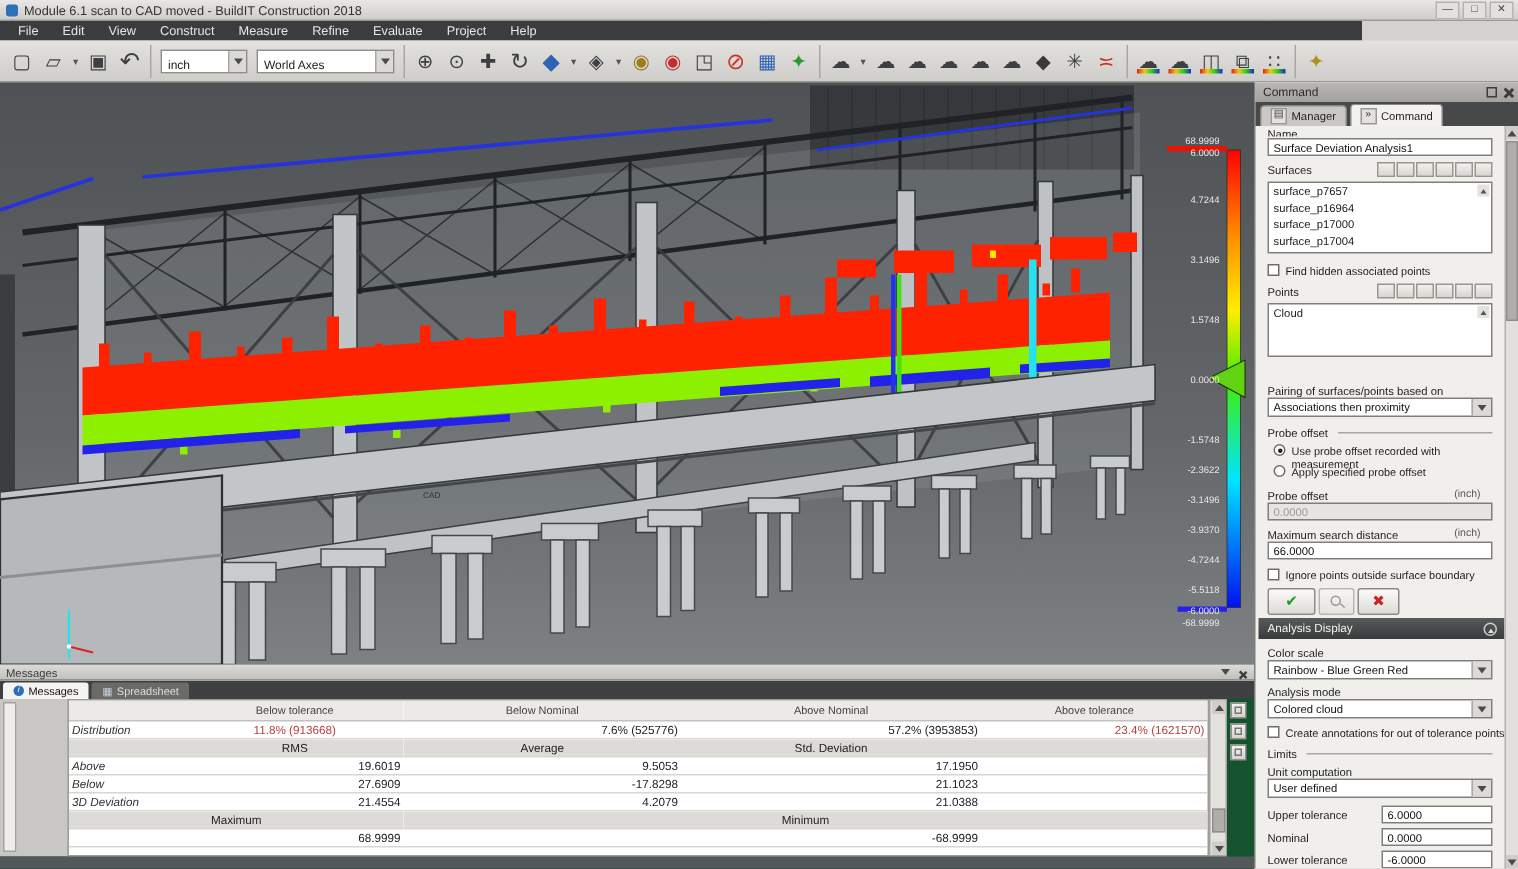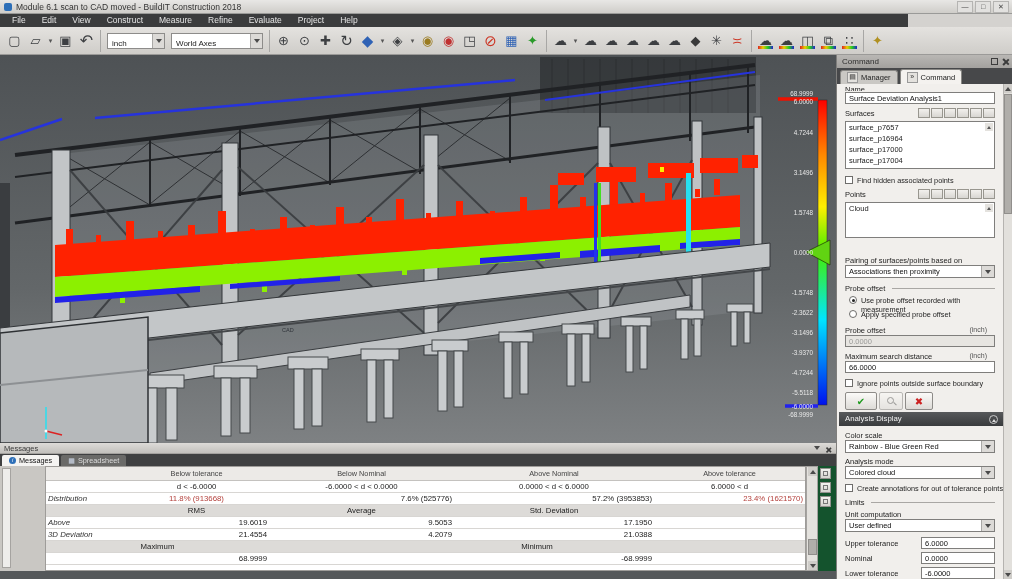--- a/index.html
+++ b/index.html
@@ -671,45 +671,45 @@
         </colgroup>
       <tbody>
           <tr class="clip">
         <td></td>
         <td class="ctr">Below tolerance</td>
         <td class="ctr">Below Nominal</td>
         <td class="ctr">Above Nominal</td>
         <td class="ctr">Above tolerance</td>
       </tr>
       <tr>
-        <td></td>
-        <td class="ctr">d &lt; -6.0000</td>
-        <td class="ctr">-6.0000 &lt; d &lt; 0.0000</td>
-        <td class="ctr">0.0000 &lt; d &lt; 6.0000</td>
-        <td class="ctr">6.0000 &lt; d</td>
-      </tr>
-      <tr>
         <td class="rowlab">Distribution</td>
         <td class="ctr red">11.8% (913668)</td>
         <td class="num2">7.6% (525776)</td>
         <td class="num3">57.2% (3953853)</td>
         <td class="num4 red">23.4% (1621570)</td>
       </tr>
       <tr class="hdr">
         <td></td>
         <td class="ctr">RMS</td>
         <td class="ctr">Average</td>
         <td class="ctr">Std. Deviation</td>
         <td></td>
       </tr>
       <tr>
         <td class="rowlab">Above</td>
         <td class="num1">19.6019</td>
         <td class="num2">9.5053</td>
         <td class="num3">17.1950</td>
+        <td></td>
+      </tr>
+      <tr>
+        <td class="rowlab">Below</td>
+        <td class="num1">27.6909</td>
+        <td class="num2">-17.8298</td>
+        <td class="num3">21.1023</td>
         <td></td>
       </tr>
       <tr>
         <td class="rowlab">3D Deviation</td>
         <td class="num1">21.4554</td>
         <td class="num2">4.2079</td>
         <td class="num3">21.0388</td>
         <td></td>
       </tr>
       <tr class="hdr">

